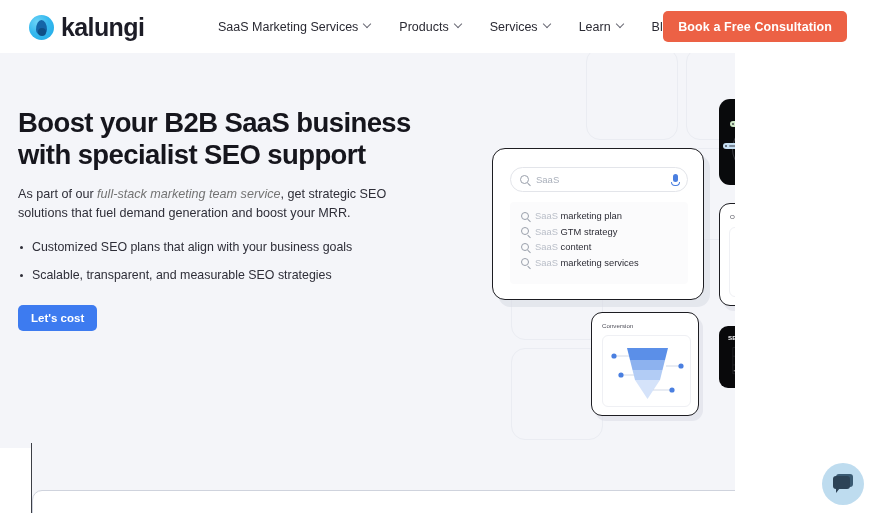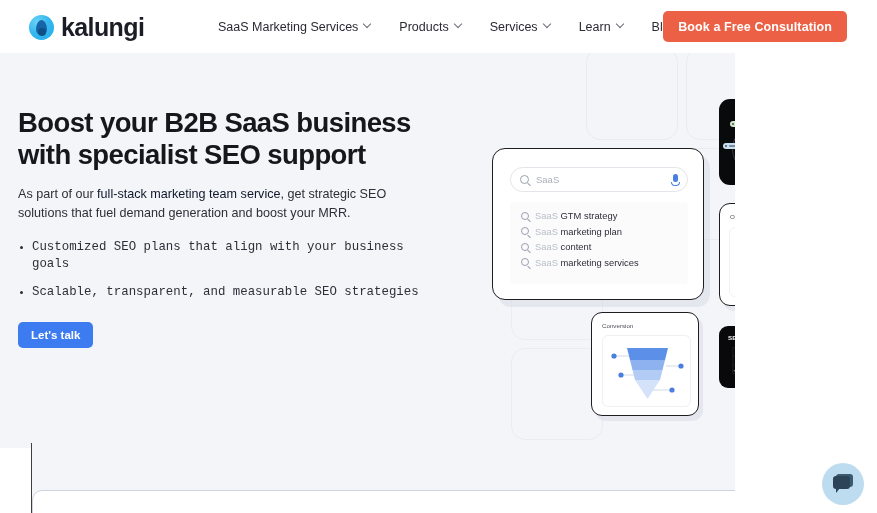--- a/index.html
+++ b/index.html
@@ -73,22 +73,22 @@
   #hero-title {
     font-size: 27.5px; line-height: 32px; font-weight: 700;
     color: #16161d; letter-spacing: -0.6px; width: 420px;
   }
   #hero-sub1 {
     margin-top: 22px; font-size: 12.6px; line-height: 18.5px; color: #2e2e38; width: 378px;
   }
   #hero-sub2 {
     margin-top: 14px; font-size: 12.6px; line-height: 18.5px; color: #2e2e38; width: 412px;
   }
-  #hero-sub2 a { color: #0f172a; text-decoration: none; cursor: pointer; }
-  #bullets { margin-top: 17px; list-style: none; font-family: Liberation Mono, monospace; }
+  #hero-sub2 a { color: #737373; text-decoration: none; cursor: pointer; font-style: italic; }
+  #bullets { margin-top: 17px; list-style: none; }
   #bullets li {
     position: relative; padding-left: 14px; font-size: 12.4px; line-height: 17px;
     color: #2e2e38; margin-bottom: 11px;
   }
   #bullets li::before {
     content:""; position:absolute; left:2px; top:7px; width:3px; height:3px;
     background:#2e2e38; border-radius:50%;
   }
   #lets-talk {
     margin-top: 10px; display:inline-block;
@@ -287,40 +287,40 @@
 
     <div id="hero-left">
       <h1 id="hero-title">Boost your B2B SaaS business with specialist SEO support</h1>
       <p id="hero-sub2">
         <span>As part of our </span><a href="#">full-stack marketing team service</a><span>, get strategic SEO solutions that fuel demand generation and boost your MRR.</span>
       </p>
       <ul id="bullets">
         <li>Customized SEO plans that align with your business goals</li>
         <li>Scalable, transparent, and measurable SEO strategies</li>
       </ul>
-      <button id="lets-talk">Let's talk</button>
+      <button id="lets-talk">Let's cost</button>
     </div>
 
     <div id="illus">
 
       <div id="search-card">
         <div id="search-field">
           <span class="mag"></span>
           <span id="search-text">SaaS</span>
           <span class="mic"></span>
           <span class="mic-base"></span>
         </div>
         <div id="suggestions">
           <div class="sug">
             <span class="mag"></span>
-            <span class="sug-txt"><span class="kw">SaaS</span><span> GTM strategy</span></span>
+            <span class="sug-txt"><span class="kw">SaaS</span><span> marketing plan</span></span>
           </div>
           <div class="sug">
             <span class="mag"></span>
-            <span class="sug-txt"><span class="kw">SaaS</span><span> marketing plan</span></span>
+            <span class="sug-txt"><span class="kw">SaaS</span><span> GTM strategy</span></span>
           </div>
           <div class="sug">
             <span class="mag"></span>
             <span class="sug-txt"><span class="kw">SaaS</span><span> content</span></span>
           </div>
           <div class="sug">
             <span class="mag"></span>
             <span class="sug-txt"><span class="kw">SaaS</span><span> marketing services</span></span>
           </div>
         </div>

